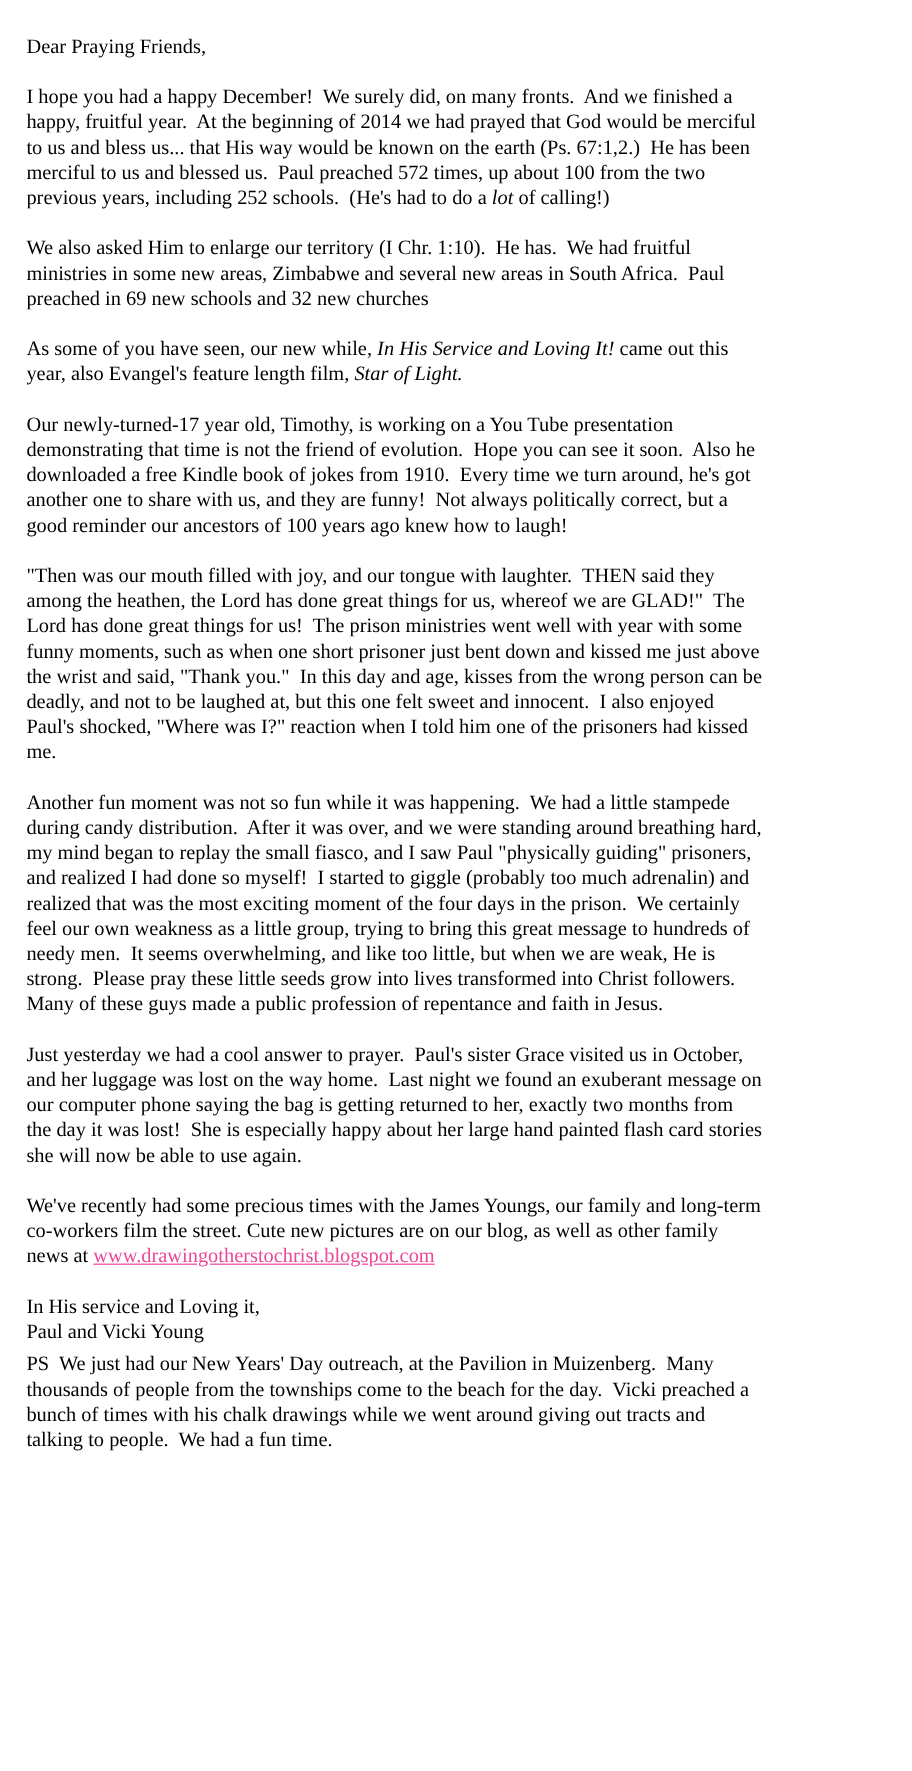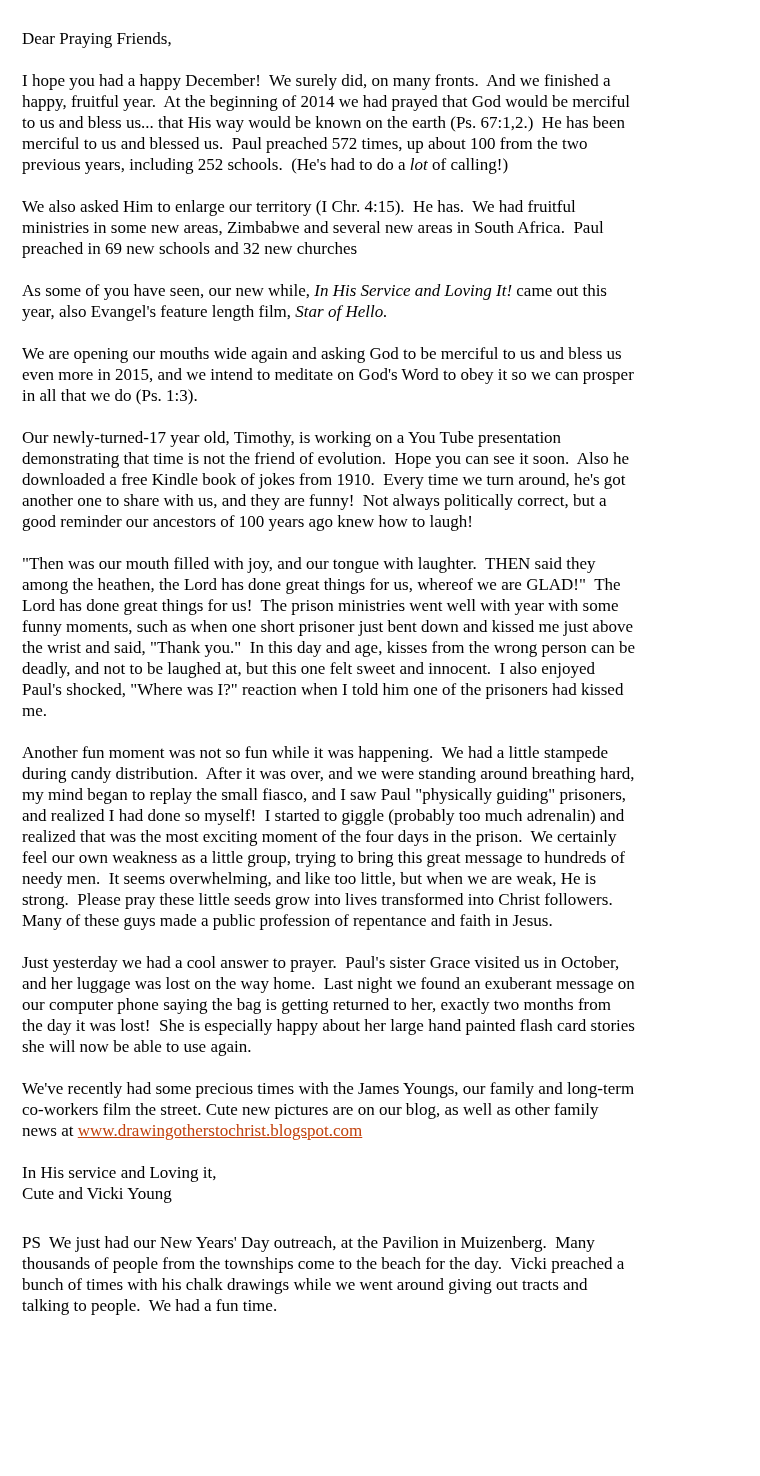--- a/index.html
+++ b/index.html
@@ -21,58 +21,57 @@
   }
   .para {
     margin: 0 0 21px 0;
     white-space: pre-wrap;
   }
   .sig-line {
     margin: 0;
     white-space: pre-wrap;
   }
   .sig-block {
-    margin: 0 0 28px 0;
+    margin: 0 0 6px 0;
   }
   .para:last-child {
     margin-bottom: 0;
   }
   a.blog-link {
-    color: #c2410c;
+    color: #ec4899;
     text-decoration: underline;
   }
   i { }
 </style>
 </head>
 <body>
 
 <div class="page">
 
   <p class="para">Dear Praying Friends,</p>
 
   <p class="para"><span>I hope you had a happy December!  We surely did, on many fronts.  And we finished a happy, fruitful year.  At the beginning of 2014 we had prayed that God would be merciful to us and bless us... that His way would be known on the earth (Ps. 67:1,2.)  He has been merciful to us and blessed us.  Paul preached 572 times, up about 100 from the two previous years, including 252 schools.  (He's had to do a </span><i>lot</i><span> of calling!)</span></p>
 
-  <p class="para">We also asked Him to enlarge our territory (I Chr. 4:15).  He has.  We had fruitful ministries in some new areas, Zimbabwe and several new areas in South Africa.  Paul preached in 69 new schools and 32 new churches</p>
+  <p class="para">We also asked Him to enlarge our territory (I Chr. 1:10).  He has.  We had fruitful ministries in some new areas, Zimbabwe and several new areas in South Africa.  Paul preached in 69 new schools and 32 new churches</p>
 
-  <p class="para"><span>As some of you have seen, our new while, </span><i>In His Service and Loving It!</i><span> came out this year, also Evangel's feature length film, </span><i>Star of Hello.</i></p>
+  <p class="para"><span>As some of you have seen, our new while, </span><i>In His Service and Loving It!</i><span> came out this year, also Evangel's feature length film, </span><i>Star of Light.</i></p>
 
-  <p class="para">We are opening our mouths wide again and asking God to be merciful to us and bless us even more in 2015, and we intend to meditate on God's Word to obey it so we can prosper in all that we do (Ps. 1:3).</p>
 
   <p class="para">Our newly-turned-17 year old, Timothy, is working on a You Tube presentation demonstrating that time is not the friend of evolution.  Hope you can see it soon.  Also he downloaded a free Kindle book of jokes from 1910.  Every time we turn around, he's got another one to share with us, and they are funny!  Not always politically correct, but a good reminder our ancestors of 100 years ago knew how to laugh!</p>
 
   <p class="para">"Then was our mouth filled with joy, and our tongue with laughter.  THEN said they among the heathen, the Lord has done great things for us, whereof we are GLAD!"  The Lord has done great things for us!  The prison ministries went well with year with some funny moments, such as when one short prisoner just bent down and kissed me just above the wrist and said, "Thank you."  In this day and age, kisses from the wrong person can be deadly, and not to be laughed at, but this one felt sweet and innocent.  I also enjoyed Paul's shocked, "Where was I?" reaction when I told him one of the prisoners had kissed me.</p>
 
   <p class="para">Another fun moment was not so fun while it was happening.  We had a little stampede during candy distribution.  After it was over, and we were standing around breathing hard, my mind began to replay the small fiasco, and I saw Paul "physically guiding" prisoners, and realized I had done so myself!  I started to giggle (probably too much adrenalin) and realized that was the most exciting moment of the four days in the prison.  We certainly feel our own weakness as a little group, trying to bring this great message to hundreds of needy men.  It seems overwhelming, and like too little, but when we are weak, He is strong.  Please pray these little seeds grow into lives transformed into Christ followers.  Many of these guys made a public profession of repentance and faith in Jesus.</p>
 
 
   <p class="para">Just yesterday we had a cool answer to prayer.  Paul's sister Grace visited us in October, and her luggage was lost on the way home.  Last night we found an exuberant message on our computer phone saying the bag is getting returned to her, exactly two months from the day it was lost!  She is especially happy about her large hand painted flash card stories she will now be able to use again.</p>
 
   <p class="para"><span>We've recently had some precious times with the James Youngs, our family and long-term co-workers film the street. Cute new pictures are on our blog, as well as other family news at </span><a class="blog-link" href="www.drawingotherstochrist.blogspot.com">www.drawingotherstochrist.blogspot.com</a></p>
 
 
   <div class="sig-block">
     <p class="sig-line">In His service and Loving it,</p>
-    <p class="sig-line">Cute and Vicki Young</p>
+    <p class="sig-line">Paul and Vicki Young</p>
   </div>
 
   <p class="para">PS  We just had our New Years' Day outreach, at the Pavilion in Muizenberg.  Many thousands of people from the townships come to the beach for the day.  Vicki preached a bunch of times with his chalk drawings while we went around giving out tracts and talking to people.  We had a fun time.</p>
 
 </div>
 
 </body></html>

